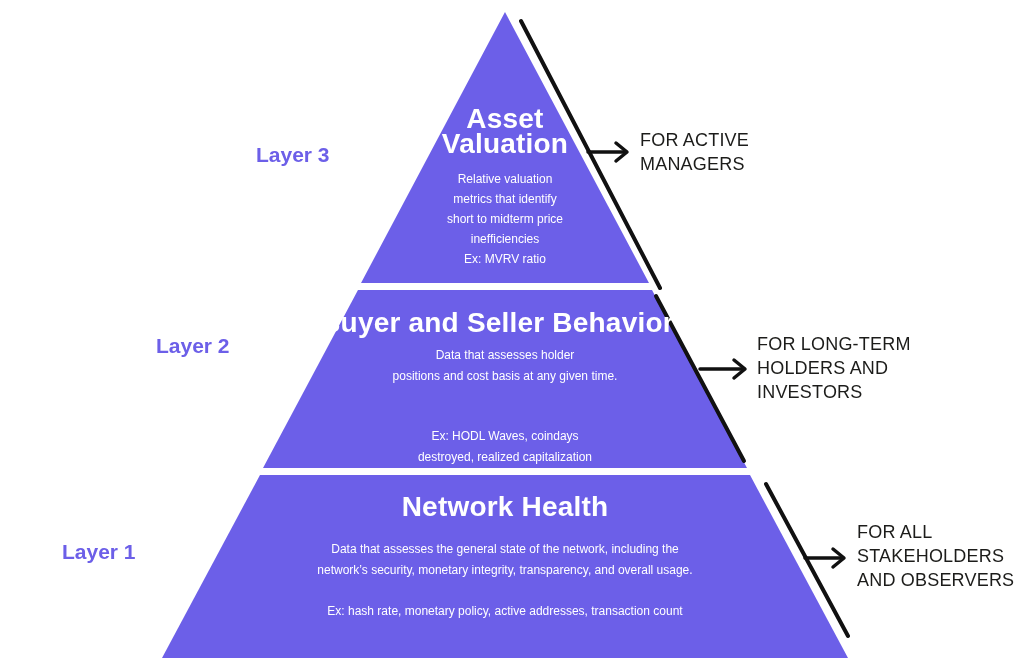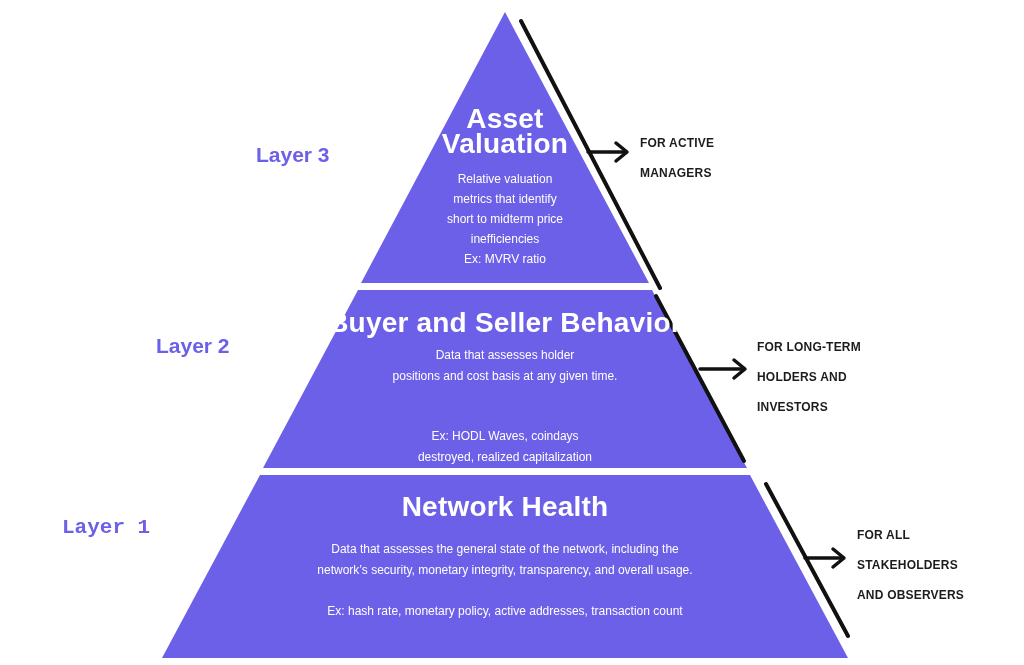--- a/index.html
+++ b/index.html
@@ -48,23 +48,23 @@
     letter-spacing: 0.2px;
   }
   .pyr-body {
     font-size: 12px;
     line-height: 21px;
     font-weight: 500;
   }
   .annotation {
     position: absolute;
     color: var(--annotation, #1C1C1A);
-    font-weight: 700;
-    font-size: 12px;
-    line-height: 30px;
+    font-weight: 400;
+    font-size: 18px;
+    line-height: 24px;
     letter-spacing: 0.2px;
     white-space: pre-line;
   }
 </style>
 </head>
 <body>
 
 <div class="canvas">
 
   <svg width="1024" height="665" viewBox="0 0 1024 665">
@@ -86,31 +86,31 @@
       <polyline class="arrow-line" points="734,360 745,369 734,378"></polyline>
     </g>
     <g>
       <line class="arrow-line" x1="805" y1="558" x2="843" y2="558"></line>
       <polyline class="arrow-line" points="833,549 844,558 833,567"></polyline>
     </g>
   </svg>
 
   <div class="side-label" style="left:256px; top:143px;">Layer 3</div>
   <div class="side-label" style="left:156px; top:334px;">Layer 2</div>
-  <div class="side-label" style="left:62px; top:516px;font-family:Liberation Mono, monospace;">Layer 1</div>
+  <div class="side-label" style="left:62px; top:540px;">Layer 1</div>
 
   <div class="pyr-text pyr-title" style="left:355px; top:106px; width:300px;">Asset
 Valuation</div>
   <div class="pyr-text pyr-body" style="left:355px; top:169px; width:300px; line-height:20px;">Relative valuation
 metrics that identify
 short to midterm price
 inefficiencies
 Ex: MVRV ratio</div>
 
-  <div class="pyr-text pyr-title" style="left:280px; top:310px; width:450px;">Buyer and Seller Behavior</div>
+  <div class="pyr-text pyr-title" style="left:272px; top:310px; width:450px;">Buyer and Seller Behavior</div>
   <div class="pyr-text pyr-body" style="left:280px; top:345px; width:450px;">Data that assesses holder
 positions and cost basis at any given time.</div>
   <div class="pyr-text pyr-body" style="left:280px; top:406px; width:450px;margin-top:20px;">Ex: HODL Waves, coindays
 destroyed, realized capitalization</div>
 
   <div class="pyr-text pyr-title" style="left:255px; top:494px; width:500px;">Network Health</div>
   <div class="pyr-text pyr-body" style="left:225px; top:539px; width:560px;">Data that assesses the general state of the network, including the
 network’s security, monetary integrity, transparency, and overall usage.</div>
   <div class="pyr-text pyr-body" style="left:225px; top:601px; width:560px;text-align:center;">Ex: hash rate, monetary policy, active addresses, transaction count</div>
 

